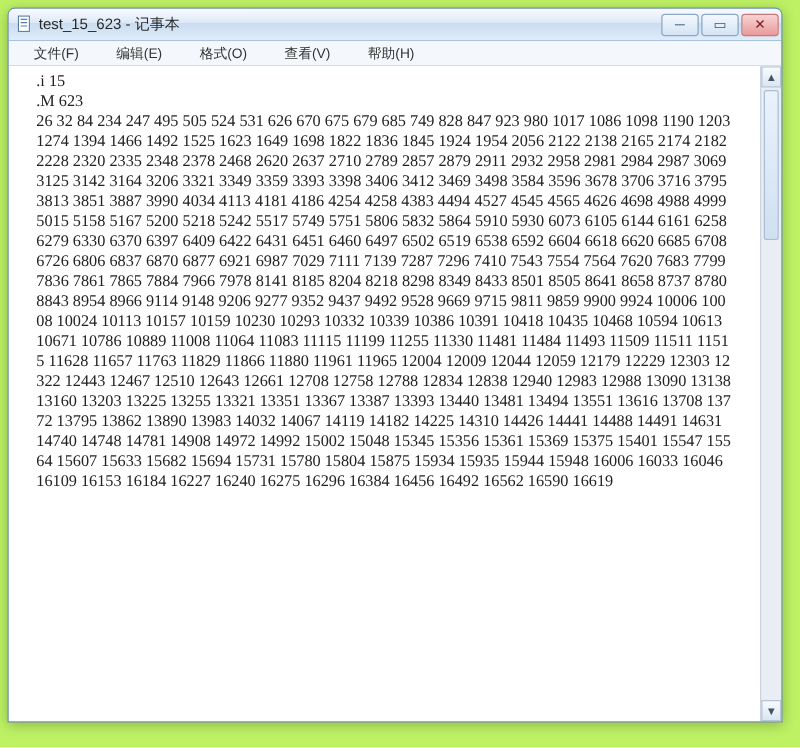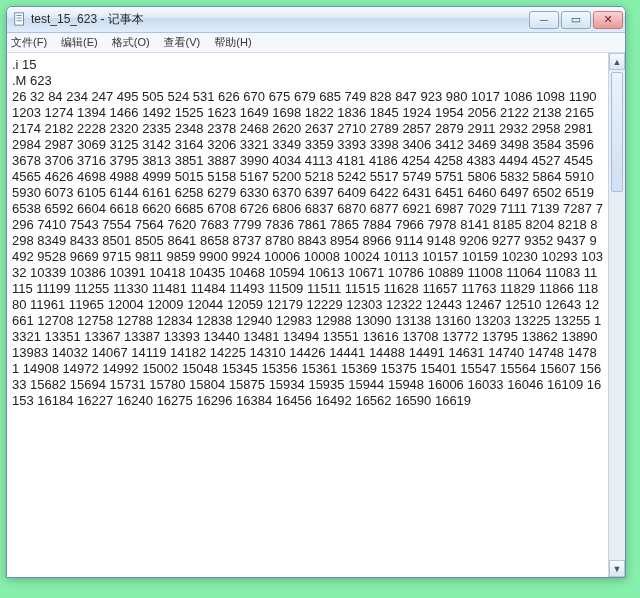--- a/index.html
+++ b/index.html
@@ -1,36 +1,36 @@
 <!DOCTYPE html>
 <html><head>
 <meta charset="utf-8">
 <style>
   * { box-sizing: border-box; margin: 0; padding: 0; }
   html, body { width: 640px; height: 598px; overflow: hidden; font-family: "Microsoft YaHei", Tahoma, sans-serif; background: #f0f0f0; }
-  .bg { width: 640px; height: 598px; background: #86efac; position: relative; }
+  .bg { width: 640px; height: 598px; background: #bef264; position: relative; }
   .window {
     position: absolute; left: 6px; top: 6px; width: 620px; height: 572px;
     background: #fff; border: 1px solid #6c8fb3; border-radius: 6px 6px 0 0;
     box-shadow: 0 2px 10px rgba(0,0,0,.25); overflow: hidden; display: flex; flex-direction: column;
   }
   .titlebar {
     height: 26px; display: flex; align-items: center; padding: 0 2px 0 6px;
     background: linear-gradient(#f8fbff,#dde9f7 45%,#c9dcf1 46%,#e0ecf9); border-bottom: 1px solid #a9c3dd;
     font-size: 12px; color: #2a2a2a;
   }
   .titlebar .icon { width: 14px; height: 16px; margin-right: 4px; flex: 0 0 auto; }
   .titlebar .title { flex: 1; white-space: nowrap; overflow: hidden; text-overflow: ellipsis; }
   .winbtns { display: flex; gap: 0; }
   .winbtn { width: 30px; height: 18px; border: 1px solid #8ea9c5; background: linear-gradient(#f3f8fd,#d4e4f4); border-radius: 3px; margin-left: 2px; display:flex; align-items:center; justify-content:center; font-size:11px; color:#385a7d; cursor:default; }
   .winbtn.close { background: linear-gradient(#f8d4d4,#e99a9a); border-color:#c77a7a; color:#7a2222; }
   .menubar { height: 20px; background: #f4f8fc; border-bottom: 1px solid #d4dee9; display: flex; align-items: center; padding: 0 4px; font-size: 11px; color: #333; }
-  .menubar > span { margin-right: 14px; cursor: default; }
+  .menubar > span { margin-right: 14px; cursor: default; margin-left: 16px; }
   .client { position: relative; flex: 1; display: flex; background: #fff; overflow: hidden; }
-  .content { flex: 1; padding: 4px 5px; font-family: Liberation Sans, sans-serif; font-size: 13px; line-height: 16px; color: #222; white-space: pre-wrap; word-break: break-all; overflow: hidden; }
+  .content { flex: 1; padding: 4px 22px; font-family: Liberation Serif, serif; font-size: 13px; line-height: 16px; color: #222; white-space: pre-wrap; word-break: break-all; overflow: hidden; }
   .vscroll { width: 17px; background: #e9eef5; border-left: 1px solid #c9d4e0; display:flex; flex-direction:column; }
   .sbtn { height: 17px; background: linear-gradient(#f7fbff,#dbe6f2); border: 1px solid #b7c6d6; display:flex; align-items:center; justify-content:center; font-size:9px; color:#4a6; color:#456; }
   .strack { flex:1; position:relative; }
   .sthumb { position:absolute; left:2px; right:2px; top:2px; height:120px; background: linear-gradient(#eaf2fb,#cfe0f2); border:1px solid #a9bed4; border-radius:2px; }
   .watermark { position: absolute; right: 6px; bottom: 4px; font-family: "Microsoft YaHei",sans-serif; font-weight: 700; color: #555; opacity: .9; letter-spacing: 2px; }
   .watermark .big { font-size: 30px; font-style: italic; text-shadow: 1px 1px 0 #fff, -1px -1px 0 #fff; }
   .watermark .sub { font-size: 11px; letter-spacing: 10px; margin-top: -4px; text-align: right; }
 </style>
 </head>
 <body>

